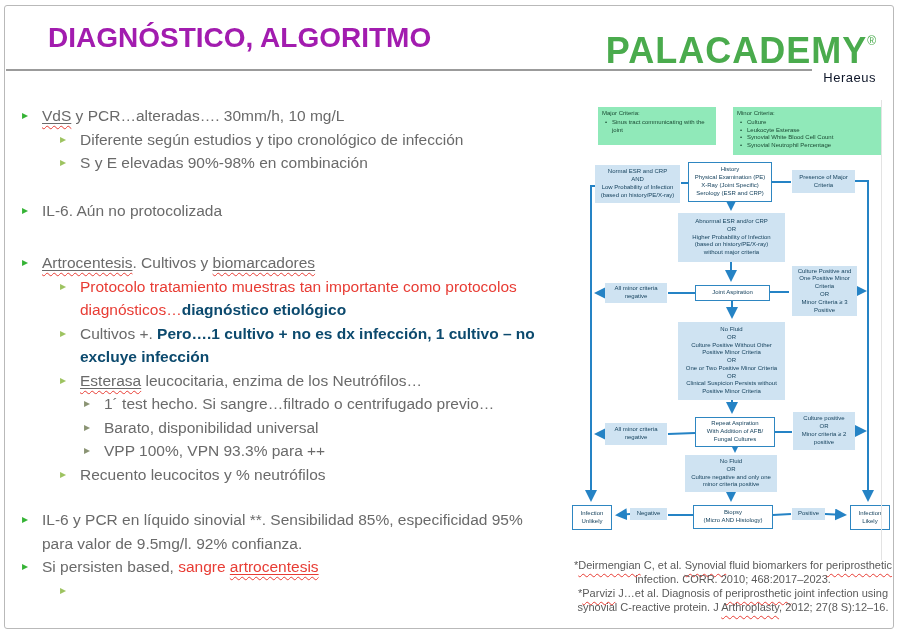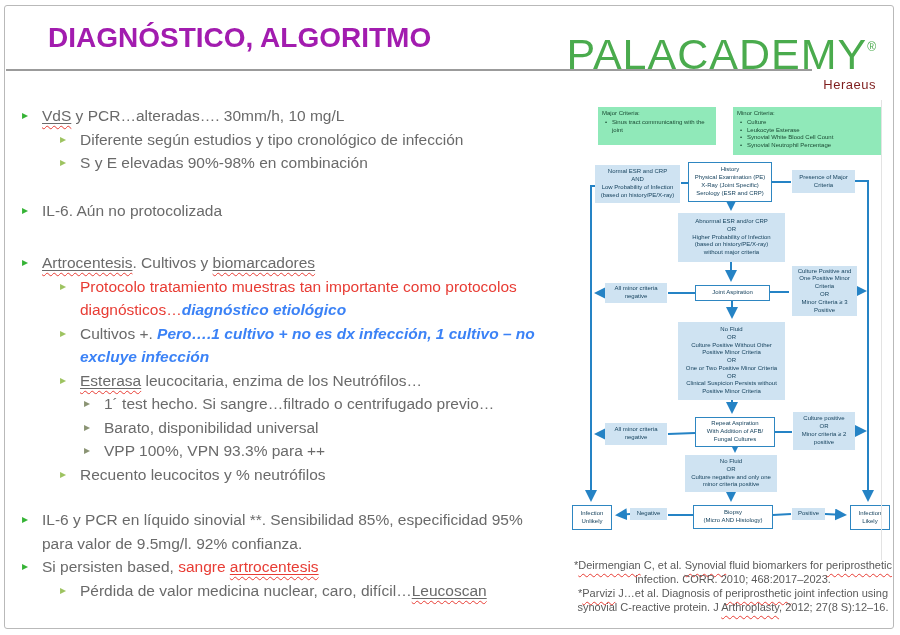--- a/index.html
+++ b/index.html
@@ -4,38 +4,38 @@
 <style>
   html,body{margin:0;padding:0;}
   body{width:900px;height:635px;position:relative;background:#fff;
        font-family:"Liberation Sans",sans-serif;overflow:hidden;}
   .slide-frame{position:absolute;left:4px;top:5px;width:888px;height:622px;
        border:1px solid #b9b9b9;border-radius:3px;}
   
   .title{position:absolute;left:48px;top:22px;font-size:28px;font-weight:bold;
        color:#a21caf;letter-spacing:0px;}
   .logo{position:absolute;right:24px;top:30px;text-align:right;}
-  .logo .brand{font-size:43px;color:#4aab4d;letter-spacing:1px;font-weight:400;}
+  .logo .brand{font-size:36px;color:#4aab4d;letter-spacing:1px;font-weight:700;}
   .logo .reg{font-size:12px;color:#4aab4d;vertical-align:18px;}
-  .logo .sub{display:block;margin-top:-2px;font-size:13px;color:#7f1d1d;letter-spacing:0.5px;}
+  .logo .sub{display:block;margin-top:-2px;font-size:13px;color:#0f172a;letter-spacing:0.5px;}
   .hrule{position:absolute;left:6px;top:69px;width:806px;height:0;
        border-top:2px solid #9b9b9b;}
   
   .content{position:absolute;left:22px;top:104px;width:545px;
        font-size:15.5px;line-height:23.5px;color:#6a6a6a;}
   .li{position:relative;}
   .li.l1{padding-left:20px;}
   .li.l2{padding-left:58px;}
   .li.l3{padding-left:82px;}
   .mk{position:absolute;top:0;font-size:12px;}
   .l1 .mk{left:0;color:#35b335;}
   .l2 .mk{left:38px;color:#9dc360;}
   .l3 .mk{left:62px;color:#8a9373;}
   .red{color:#e83c34;}
-  .green{color:#3b82f6;font-weight:bold;font-style:italic;}
+  .green{color:#0c4a6e;font-weight:bold;}
   .u{text-decoration:underline;text-underline-offset:2px;}
   .sq{text-decoration:underline wavy #e83c34;text-decoration-thickness:1px;
       text-underline-offset:4px;}
   .mt1{margin-top:24px;} .mt2{margin-top:29px;} .mt3{margin-top:22px;}
   .w505{max-width:505px;}
   
   .flow{position:absolute;left:555px;top:100px;width:340px;height:462px;font-family:"Liberation Sans",sans-serif;}
   .flow svg{position:absolute;left:0;top:0;}
   .fbox{position:absolute;box-sizing:border-box;font-size:6px;line-height:1.3;
       text-align:center;white-space:pre-line;display:flex;align-items:center;
@@ -121,21 +121,20 @@
   <div class="li l1 mt3">
     <span class="mk">▸</span>
     <span class="w505" style="display:inline-block;">IL-6 y PCR en líquido sinovial **. Sensibilidad 85%, especificidad 95% para valor de 9.5mg/l. 92% confianza.</span>
   </div>
   <div class="li l1">
     <span class="mk">▸</span>
     <span><span>Si persisten based, </span><span class="red">sangre </span><span class="red u"><span class="sq">artrocentesis</span></span></span>
   </div>
   <div class="li l2">
     <span class="mk">▸</span>
-    <span><span>Pérdida de valor medicina nuclear, caro, difícil…</span><span class="u"><span class="sq">Leucoscan</span></span></span>
   </div>
 </div>
 
 <div class="flow">
   <svg width="340" height="462" viewBox="0 0 340 462">
     <defs>
       <marker id="ah" markerWidth="7" markerHeight="7" refX="5" refY="3" orient="auto">
         <path d="M0,0 L6,3 L0,6 z" fill="#2583c5"></path>
       </marker>
     </defs>

